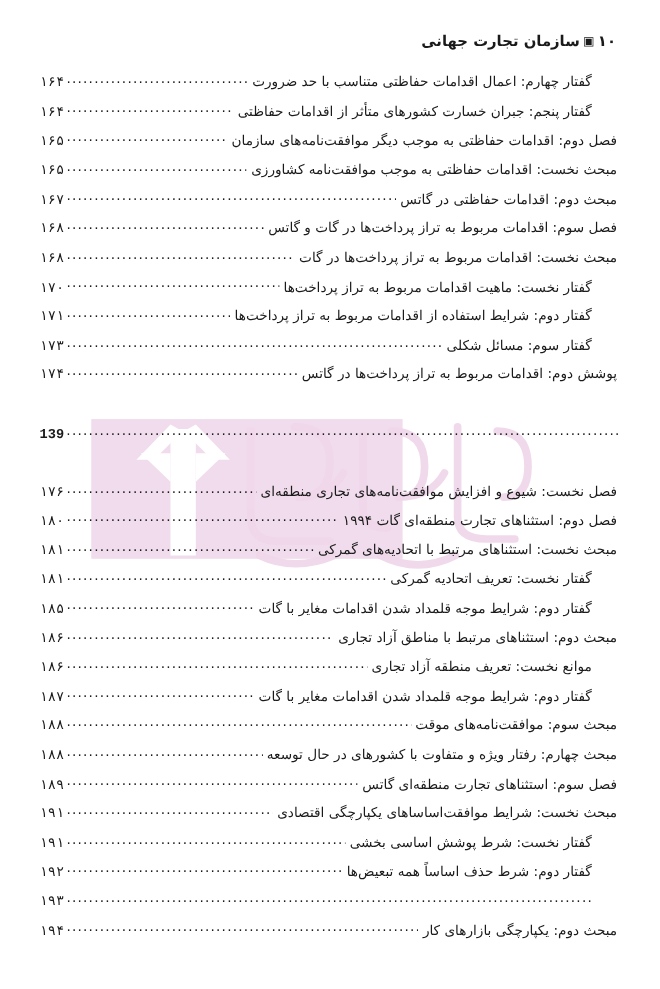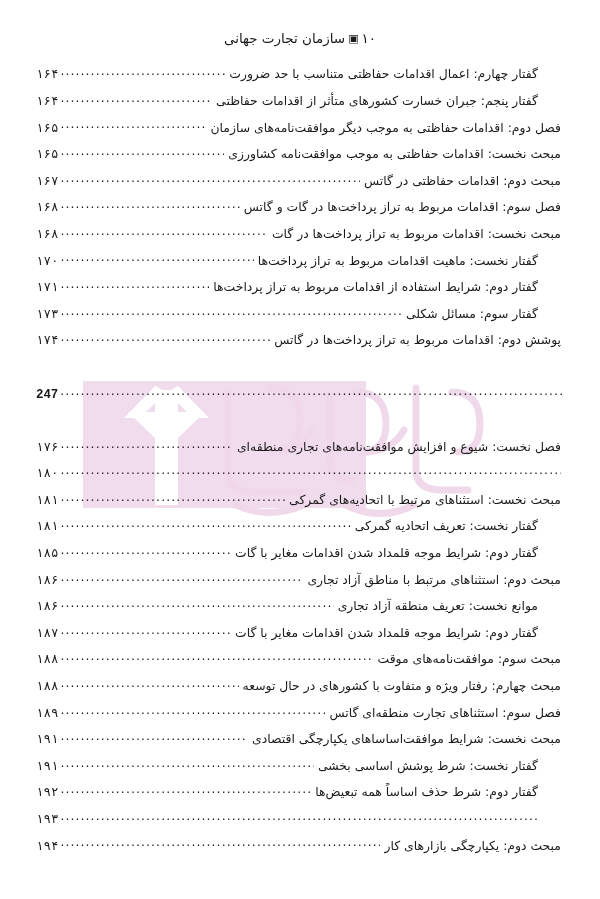--- a/index.html
+++ b/index.html
@@ -35,23 +35,23 @@
     inset: 0;
     z-index: 2;
   }
 
   
   #running-head {
     position: absolute;
     top: 30px;
     right: 40px;
     left: 40px;
-    text-align: center;
+    text-align: right;
     font-size: 13.5px;
-    font-weight: normal;
+    font-weight: bold;
     letter-spacing: 0;
     white-space: nowrap;
     direction: rtl;
   }
   #running-head .rh-sep {
     display: inline-block;
     margin: 0 3px;
     font-size: 11px;
     vertical-align: 1px;
   }
@@ -210,29 +210,30 @@
         <span class="pageno">۱۷۳</span>
       </div>
       <div class="toc-row lvl-section">
         <span class="label">پوشش دوم: اقدامات مربوط به تراز پرداخت‌ها در گاتس</span>
         <span class="leader"></span>
         <span class="pageno">۱۷۴</span>
       </div>
       <div class="spacer-row"></div>
       <div class="toc-row lvl-part">
         <span class="leader"></span>
-        <span class="pageno">247</span>
+        <span class="pageno">139</span>
       </div>
       <div class="spacer-row"></div>
       <div class="toc-row lvl-chapter">
         <span class="label">فصل نخست: شیوع و افزایش موافقت‌نامه‌های تجاری منطقه‌ای</span>
         <span class="leader"></span>
         <span class="pageno">۱۷۶</span>
       </div>
       <div class="toc-row lvl-chapter">
+        <span class="label">فصل دوم: استثناهای تجارت منطقه‌ای گات ۱۹۹۴</span>
         <span class="leader"></span>
         <span class="pageno">۱۸۰</span>
       </div>
       <div class="toc-row lvl-section">
         <span class="label">مبحث نخست: استثناهای مرتبط با اتحادیه‌های گمرکی</span>
         <span class="leader"></span>
         <span class="pageno">۱۸۱</span>
       </div>
       <div class="toc-row lvl-sub">
         <span class="label">گفتار نخست: تعریف اتحادیه گمرکی</span>

